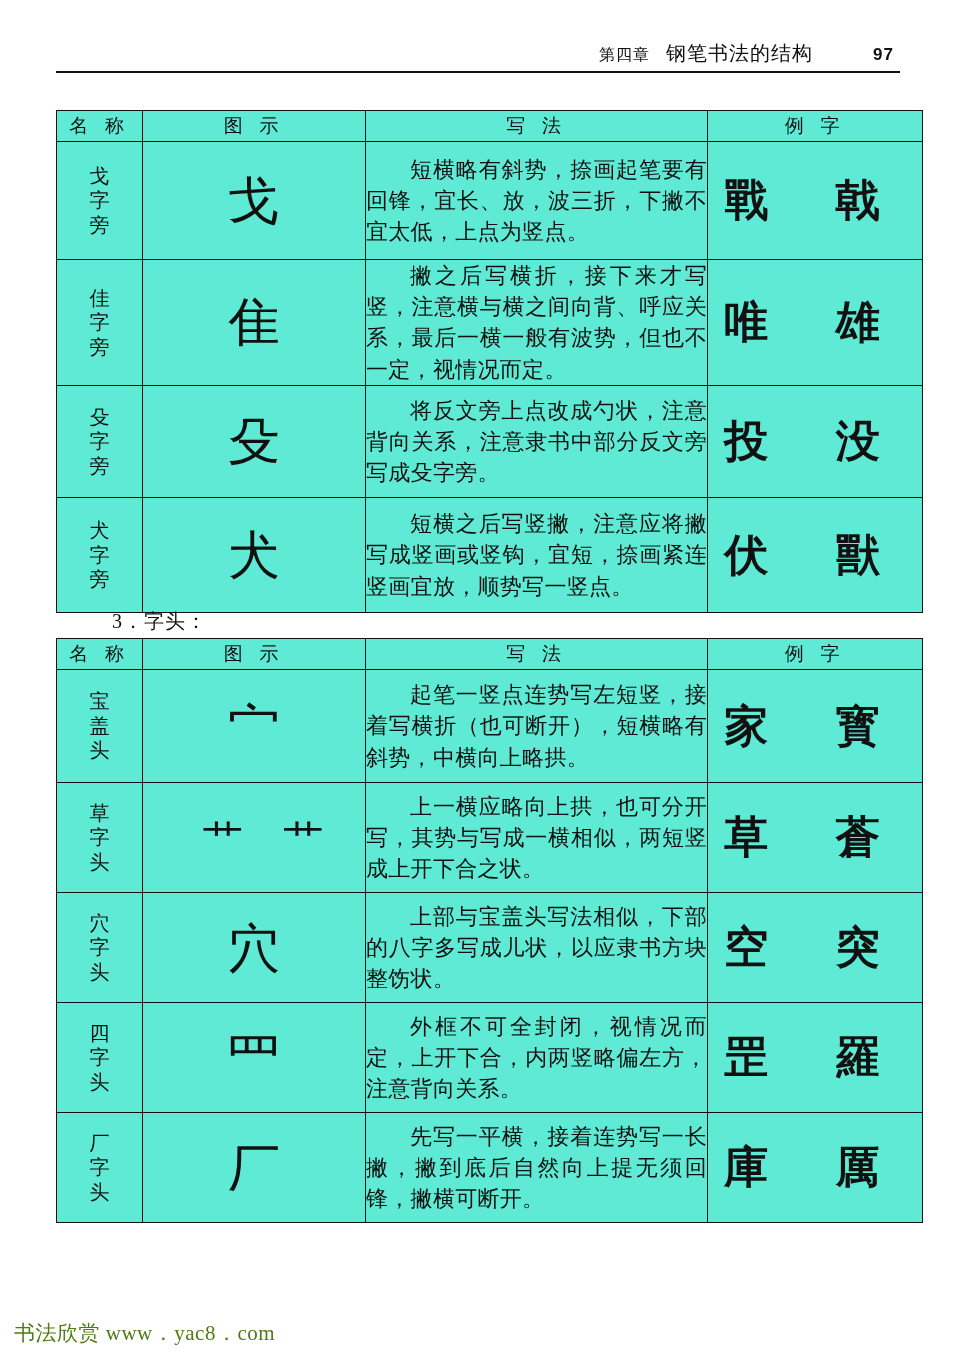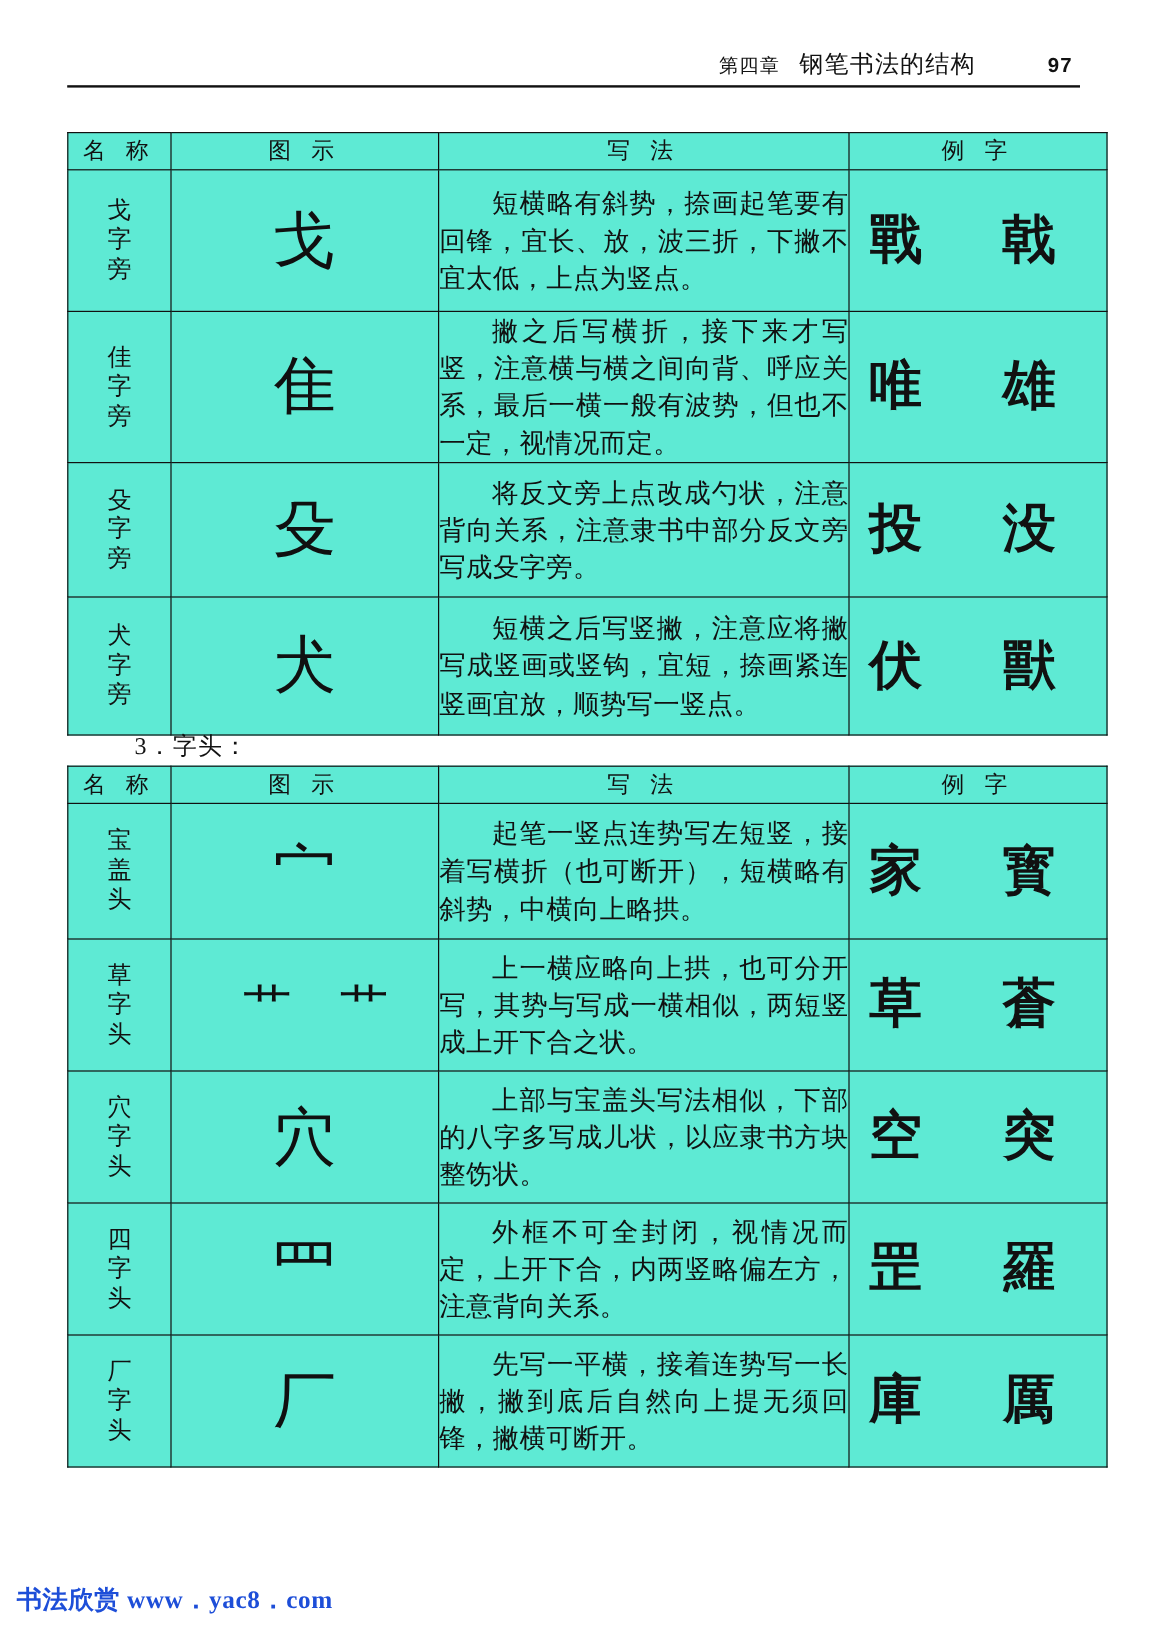--- a/index.html
+++ b/index.html
@@ -287,15 +287,15 @@
             <span class="ch">字</span>
             <span class="ch">头</span>
           </td>
         <td class="shape-cell">厂</td>
         <td class="method-cell">先写一平横，接着连势写一长撇，撇到底后自然向上提无须回锋，撇横可断开。</td>
         <td class="example-cell">庫 厲</td>
       </tr>
     </tbody>
   </table>
 
-  <div class="footer" style="color: #1d4ed8; font-weight: bold;">书法欣赏 www．yac8．com</div>
+  <div class="footer" style="color: #4d7c0f;">书法欣赏 www．yac8．com</div>
 
 </div>
 
 </body></html>

